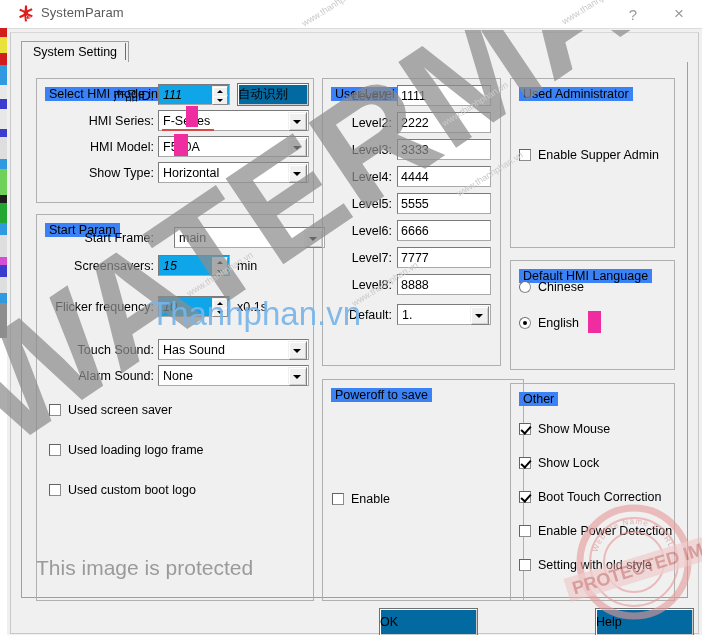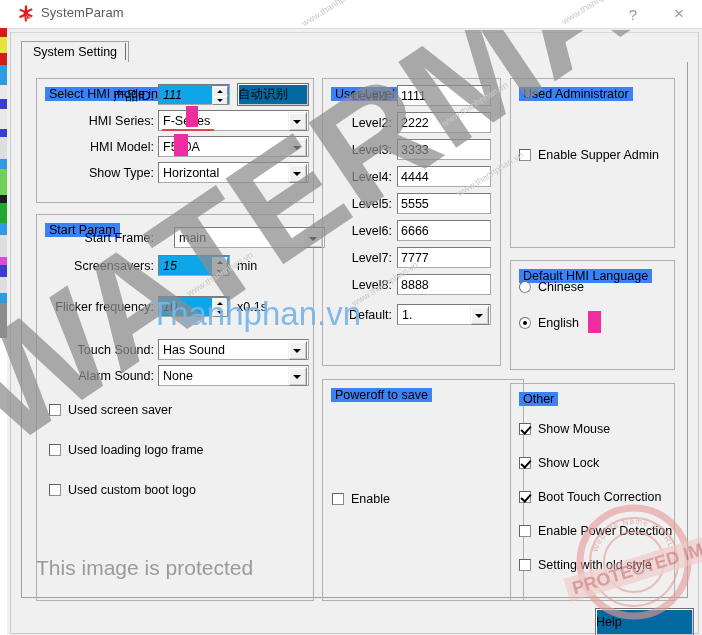--- a/index.html
+++ b/index.html
@@ -337,20 +337,23 @@
         <div class="cb" style="left:497px;top:462px;">
           <span class="box"></span>
           <span class="t">Enable Power Detection</span>
         </div>
         <div class="cb" style="left:497px;top:496px;">
           <span class="box"></span>
           <span class="t">Setting with old style</span>
         </div>
       </div>
 
+      <div class="btn" style="left:368px;top:575px;width:99px;height:28px;">
+        <span>OK</span>
+      </div>
       <div class="btn" style="left:584px;top:575px;width:99px;height:28px;">
         <span>Help</span>
       </div>
 
     </div>
   </div>
 
   <svg class="wm wm-big" viewBox="0 0 722 560">
     <text x="18" y="420" font-size="150" transform="rotate(-34 18 420)">WATERMARKED</text>
   </svg>

